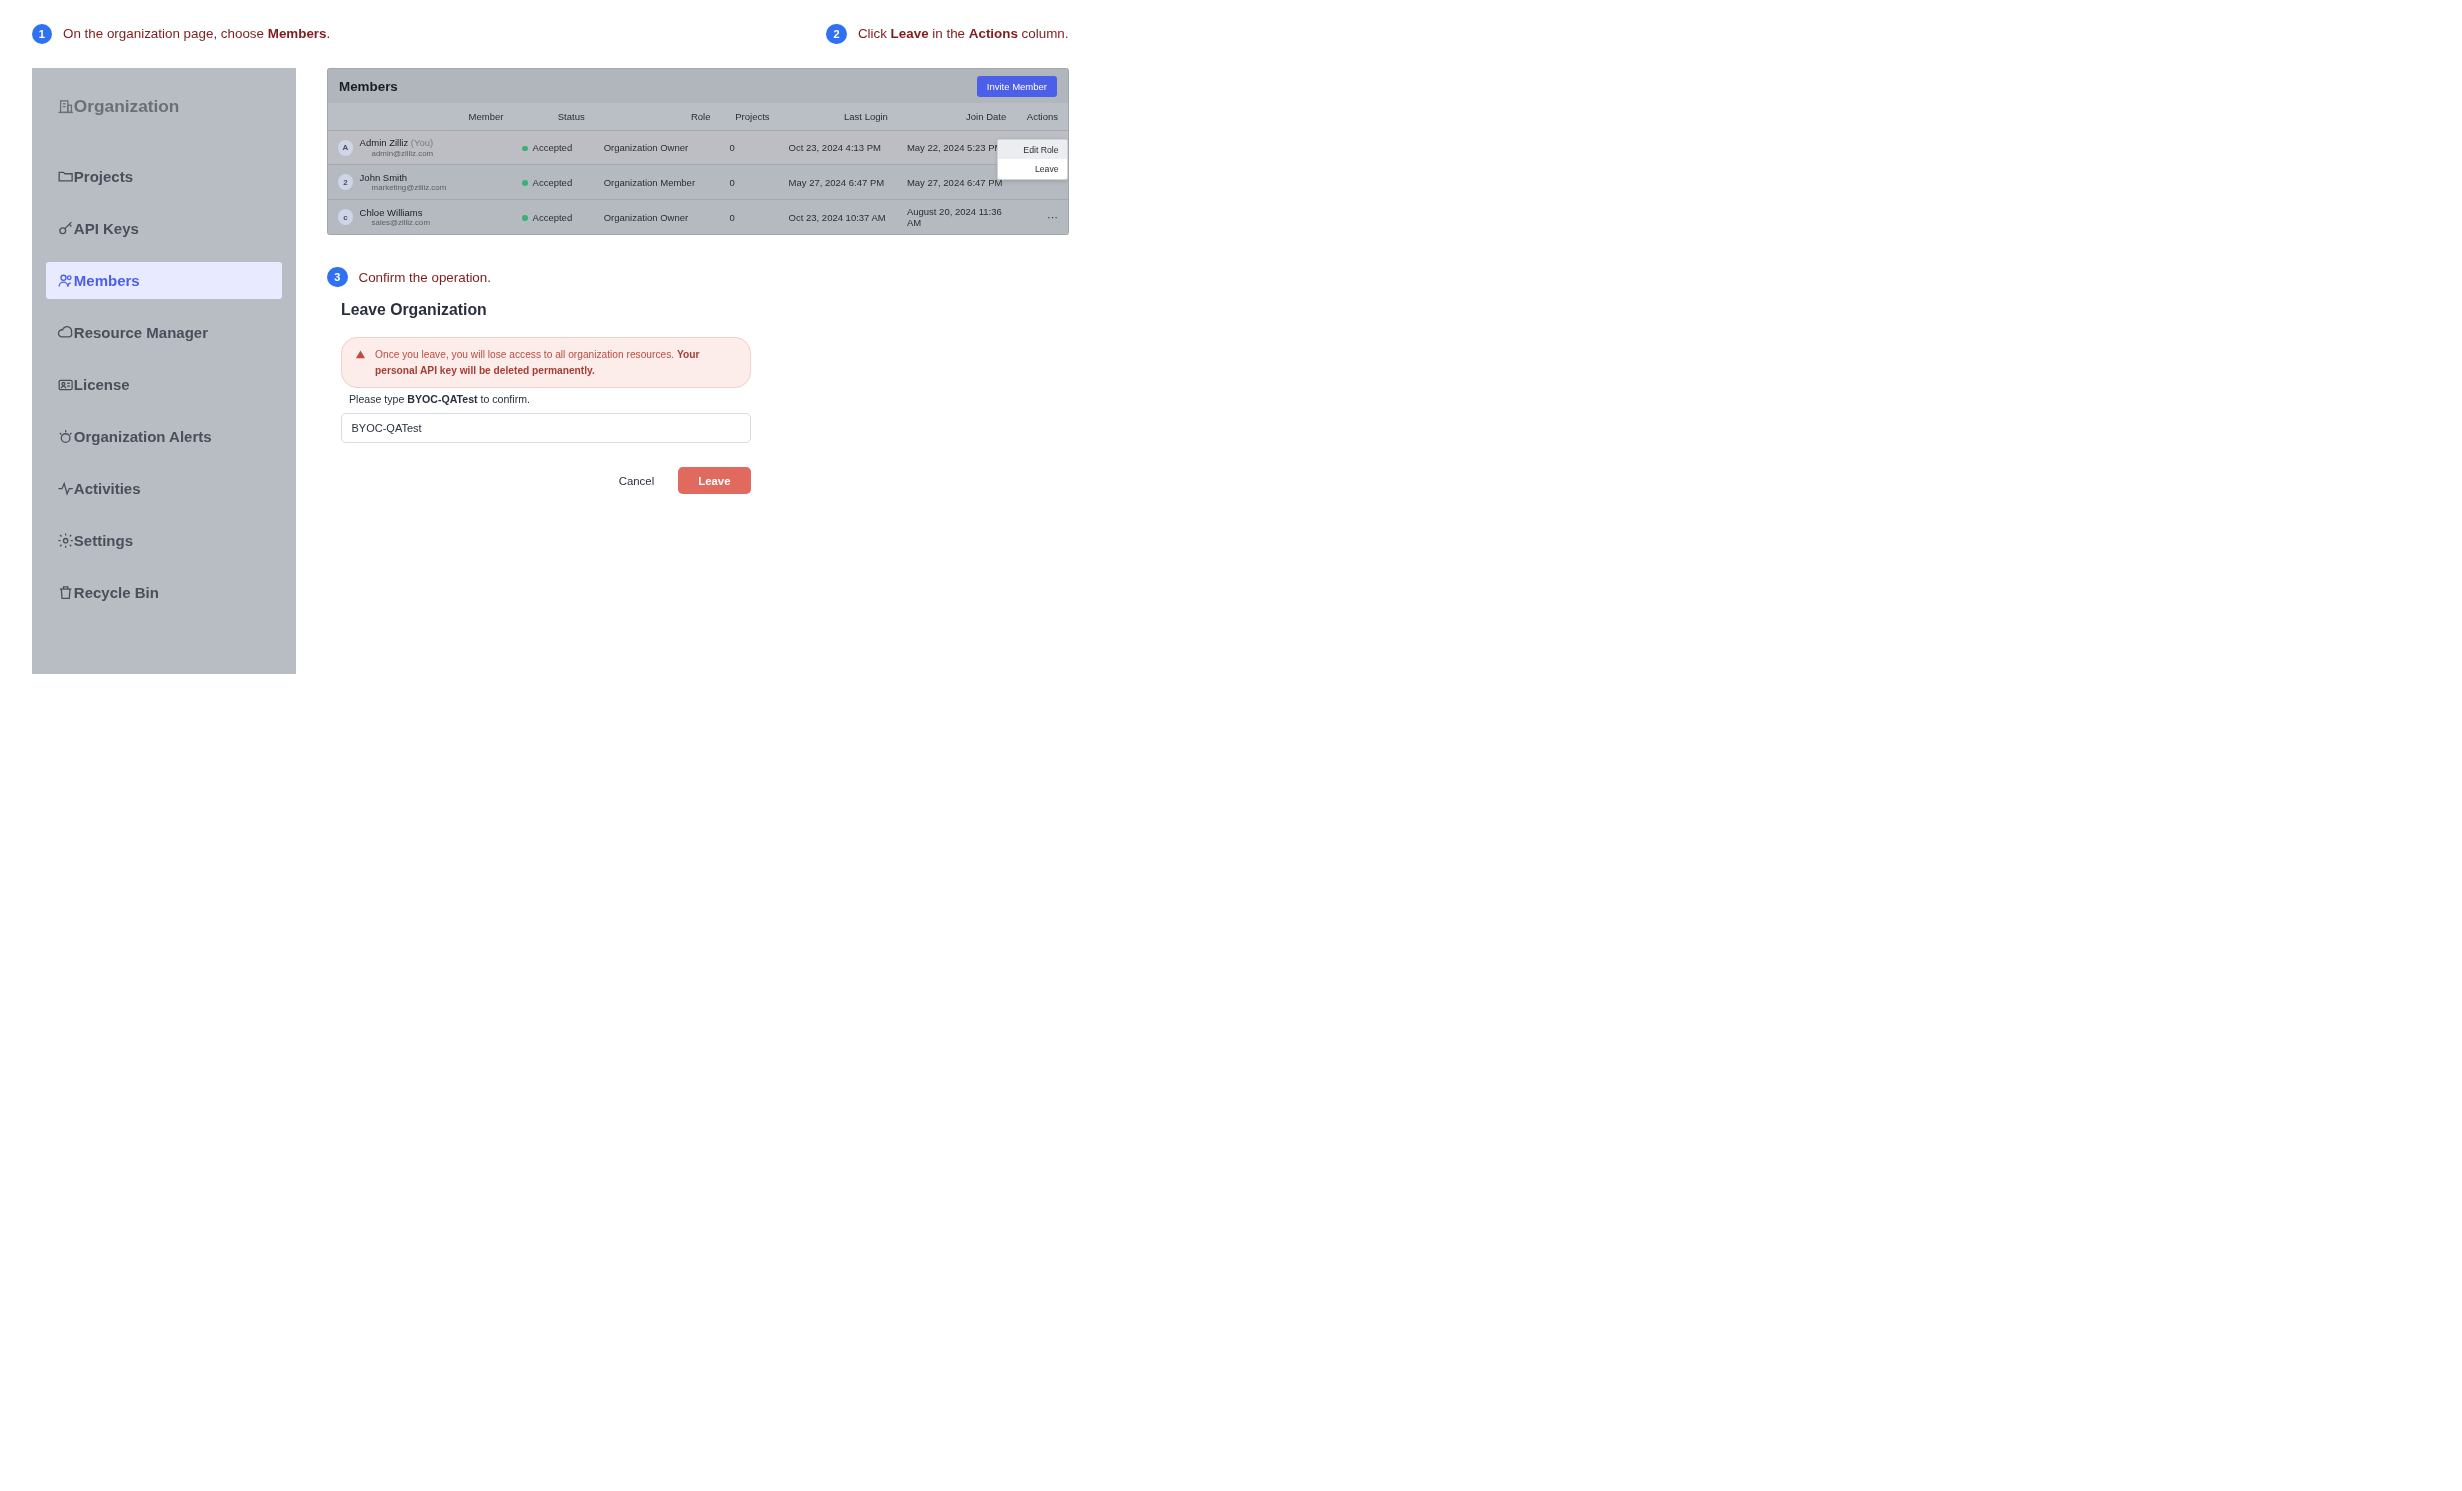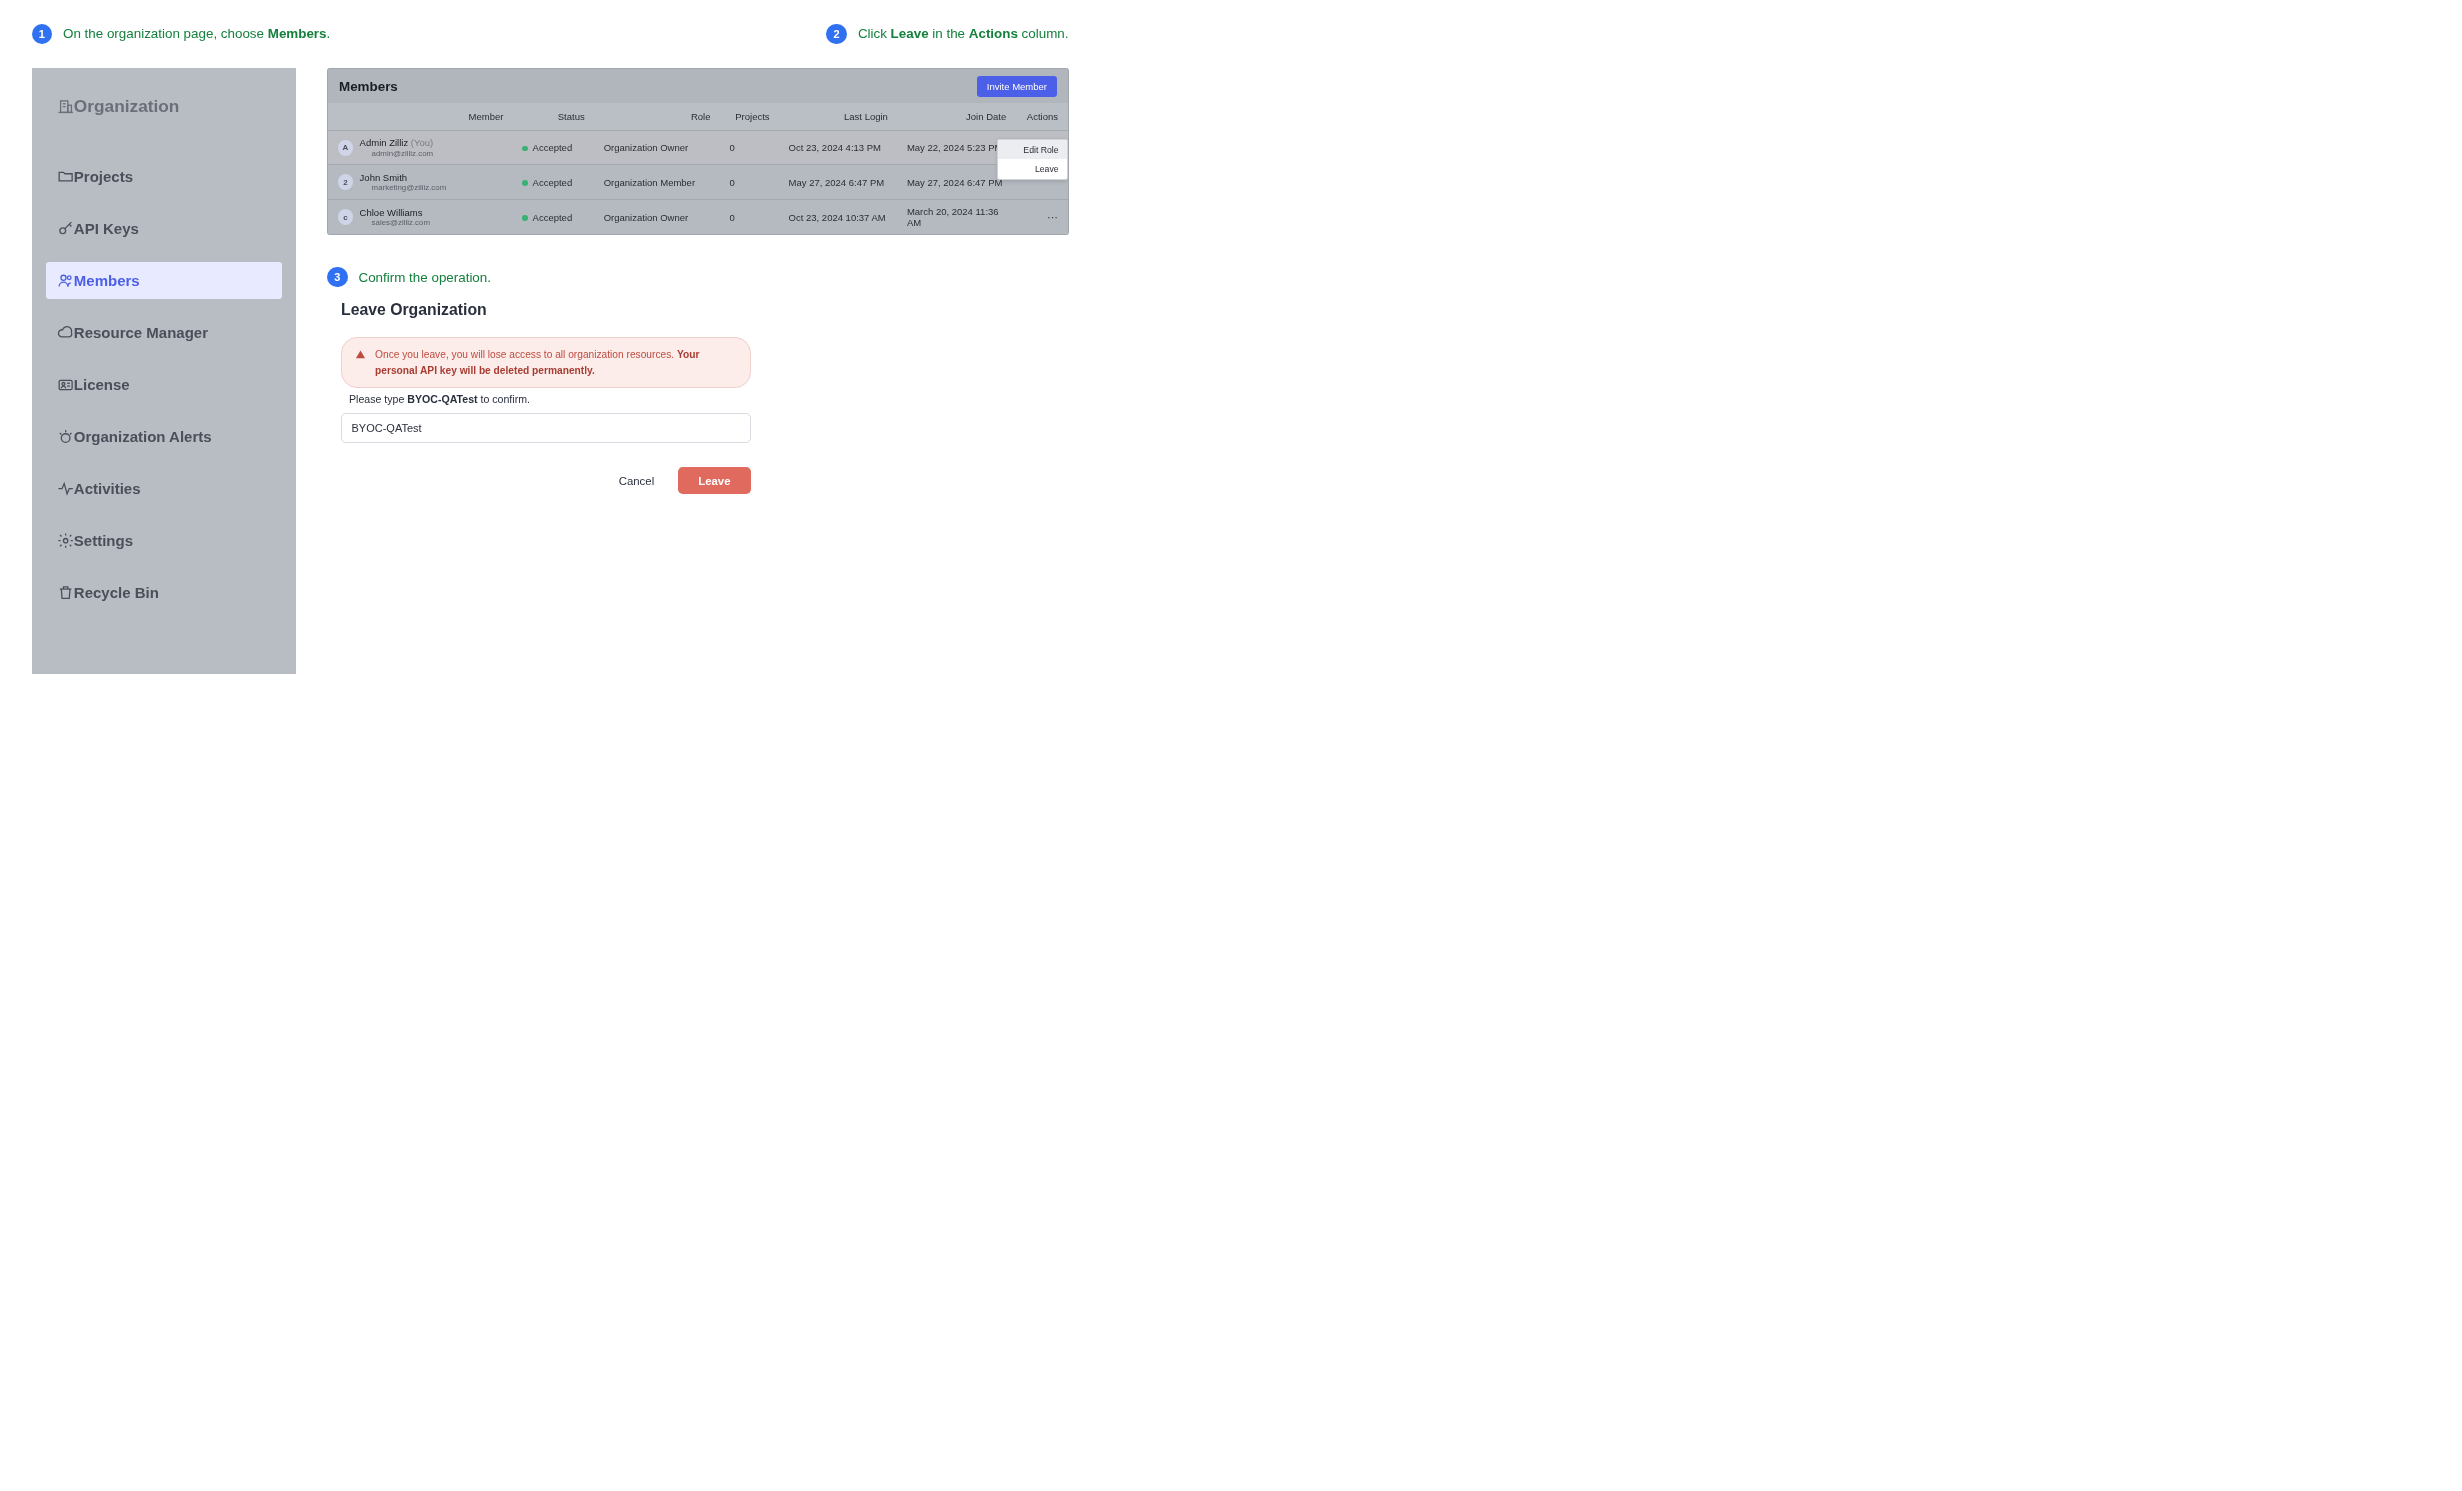--- a/index.html
+++ b/index.html
@@ -40,21 +40,21 @@
     border-radius: 50%;
     background: var(--badge-blue);
     color: #fff;
     font-weight: 600;
     font-size: 11px;
     display: flex;
     align-items: center;
     justify-content: center;
     flex-shrink: 0;
   }
-  .step-text { font-size: 13.4px; color: #15803d; }
+  .step-text { font-size: 13.4px; color: #7f1d1d; }
   .step-text b { font-weight: 700; }
 
   .top-steps {
     display: flex;
     justify-content: space-between;
     align-items: flex-start;
     margin-bottom: 9.5px;
   }
 
   .main-grid {
@@ -470,21 +470,21 @@
                 <span class="member-text">
                   <span class="member-name">Chloe Williams</span>
                   <span class="member-email">sales@zilliz.com</span>
                 </span>
               </div>
             </td>
             <td><span class="status-dot"></span><span>Accepted</span></td>
             <td>Organization Owner</td>
             <td>0</td>
             <td>Oct 23, 2024 10:37 AM</td>
-            <td>March 20, 2024 11:36 AM</td>
+            <td>August 20, 2024 11:36 AM</td>
             <td class="actions-cell"><span class="dots-plain">···</span></td>
           </tr>
         </tbody>
       </table>
     </div>
 
     <div class="step3-block">
       <div class="step-row">
         <div class="step-badge">3</div>
         <div class="step-text">Confirm the operation.</div>

